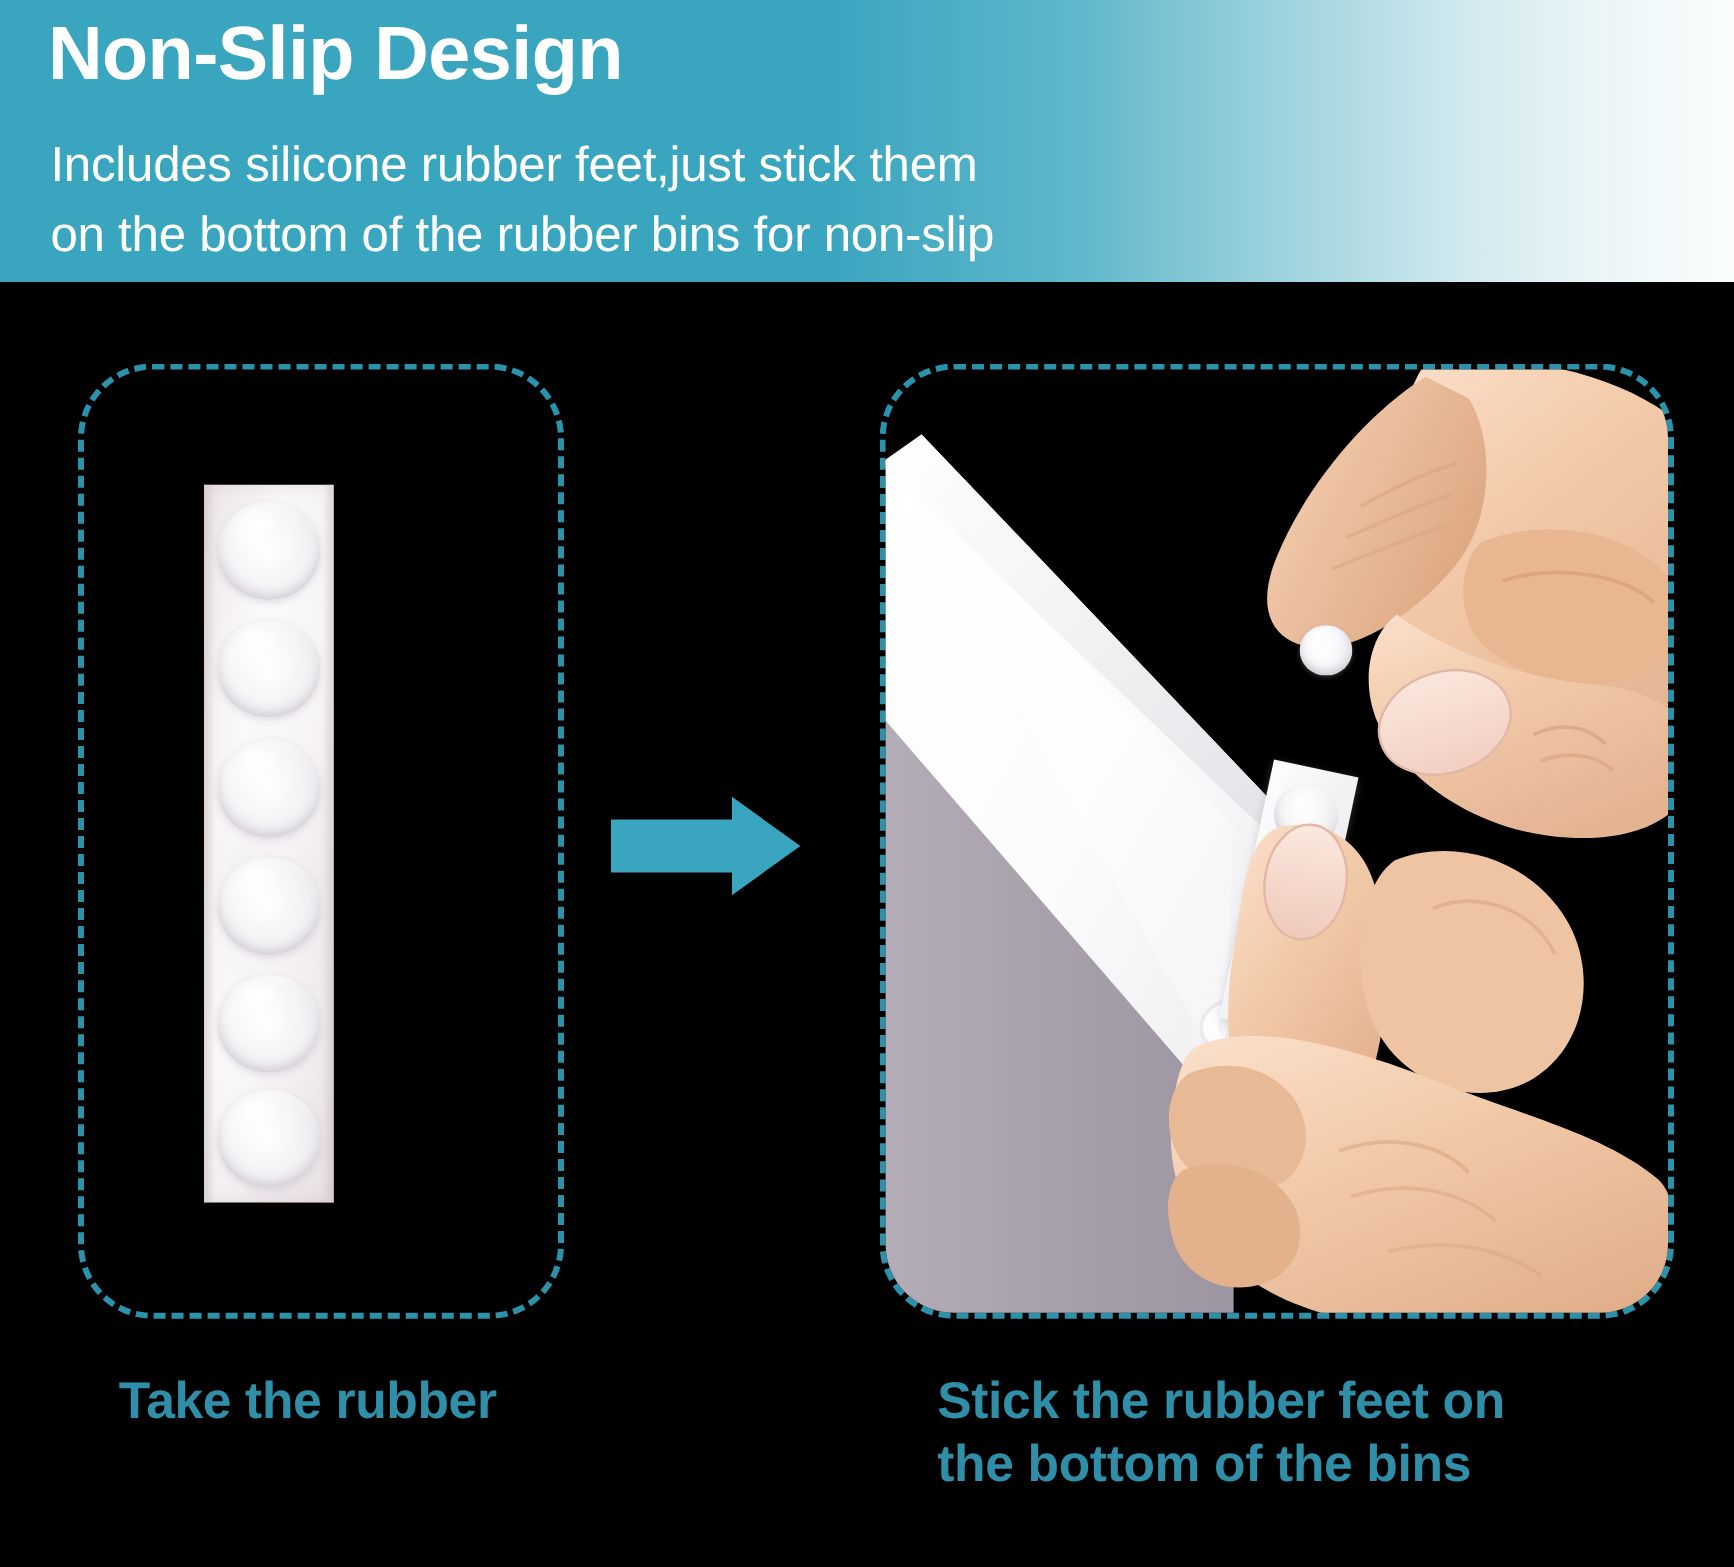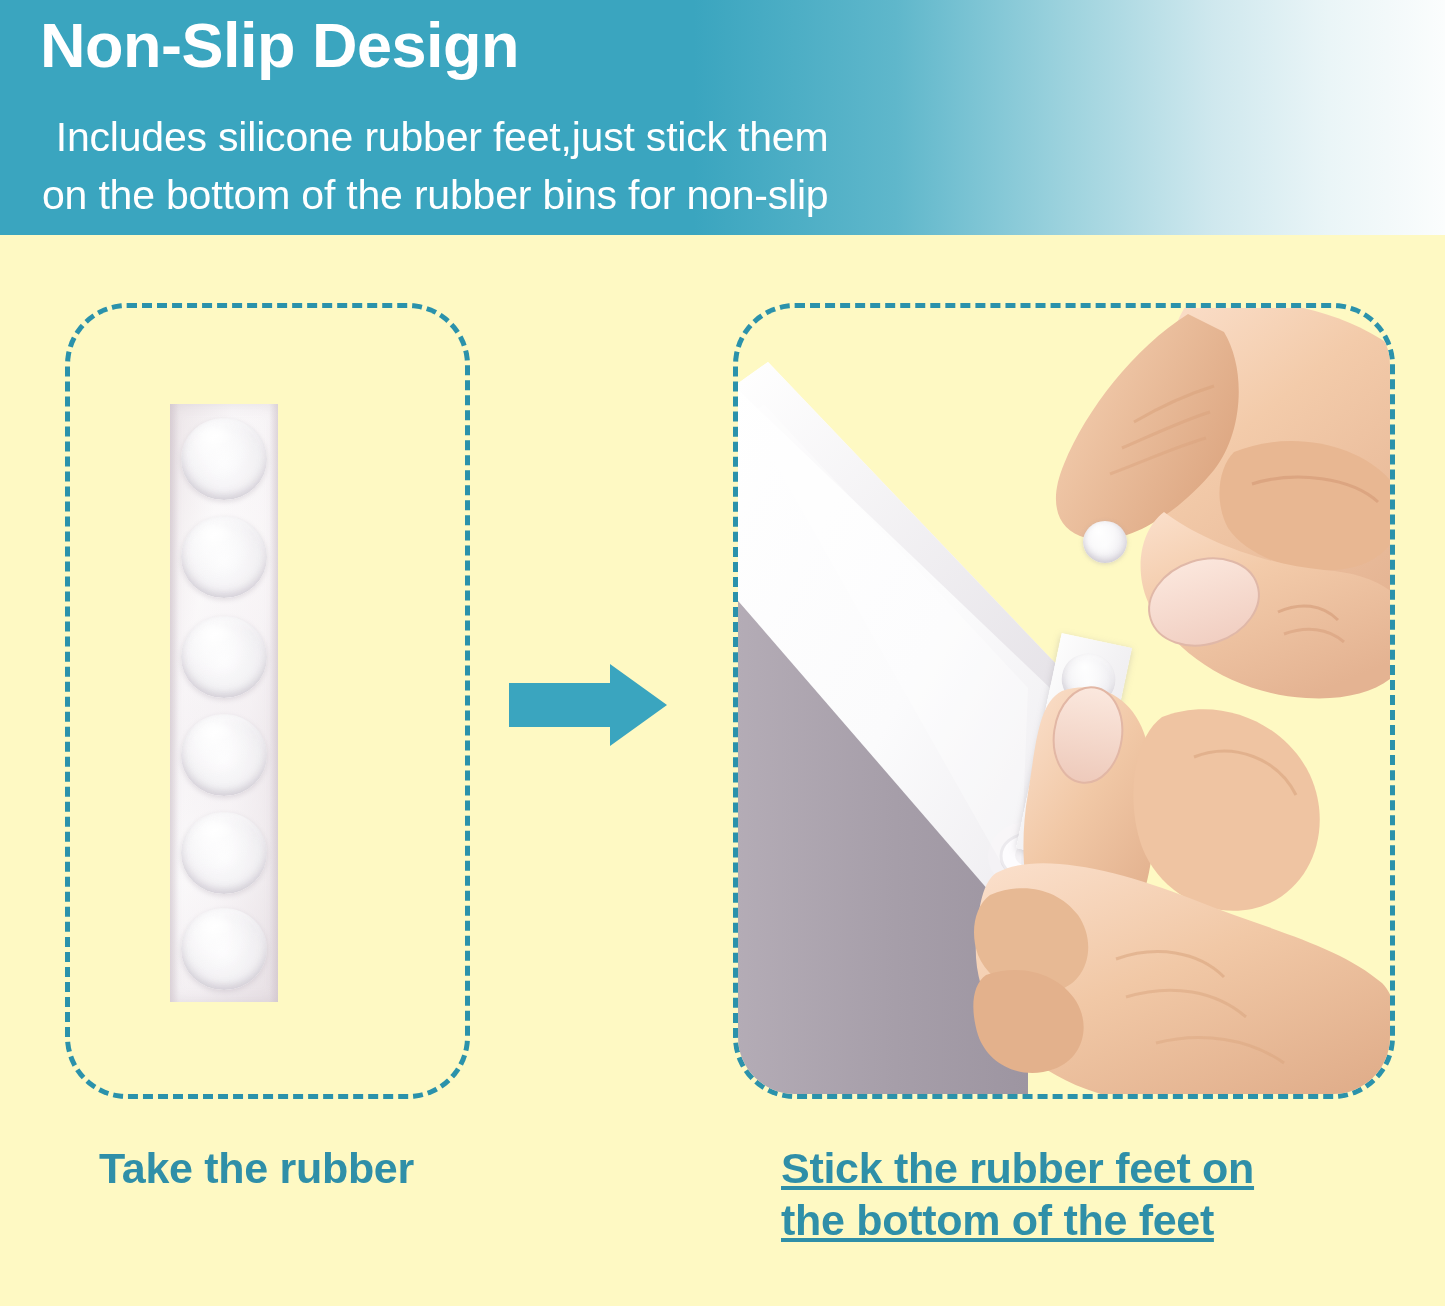--- a/index.html
+++ b/index.html
@@ -7,21 +7,21 @@
     width: 1445px;
     height: 1306px;
     background: #ffffff;
     font-family: "Liberation Sans", sans-serif;
     overflow: hidden;
   }
   .page {
     position: relative;
     width: 1445px;
     height: 1306px;
-    background: #fef9c3;
+    background: #000000;
   }
 
   
   .banner {
     position: absolute;
     left: 0; top: 0;
     width: 1445px;
     height: 235px;
     background: linear-gradient(to right,
         #3aa5bf 0%,
@@ -47,21 +47,20 @@
   .banner-sub {
     position: absolute;
     left: 42px;
     top: 108px;
     font-size: 41px;
     font-weight: normal;
     color: #ffffff;
     line-height: 1.42;
     letter-spacing: -0.2px;
     white-space: nowrap;
-    text-align: right;
   }
   .banner-sub span { display: block; }
 
   
   .panel {
     position: absolute;
     border: 5px dashed #2b92ab;
     border-radius: 62px;
     background: transparent;
     overflow: hidden;
@@ -214,21 +213,21 @@
     position: absolute;
     color: #2f8fa8;
     font-size: 43px;
     font-weight: bold;
     line-height: 1.22;
     letter-spacing: -0.3px;
     margin-left: 21px;
   }
   .caption span { display: block; }
   .caption-left  { left: 78px;  top: 1142px; width: 430px; }
-  .caption-right { left: 760px; top: 1142px; width: 650px; text-decoration: underline; }
+  .caption-right { left: 760px; top: 1142px; width: 650px; }
 </style>
 </head>
 <body>
 
 <div class="page">
 
   <div class="banner">
     <div class="banner-title">Non-Slip Design</div>
     <div class="banner-sub">
       <span>Includes silicone rubber feet,just stick them</span>
@@ -390,16 +389,16 @@
 
     </div>
   </div>
 
   <div class="caption caption-left">
     <span>Take the rubber</span>
   </div>
 
   <div class="caption caption-right">
     <span>Stick the rubber feet on</span>
-    <span>the bottom of the feet</span>
+    <span>the bottom of the bins</span>
   </div>
 
 </div>
 
 </body></html>

